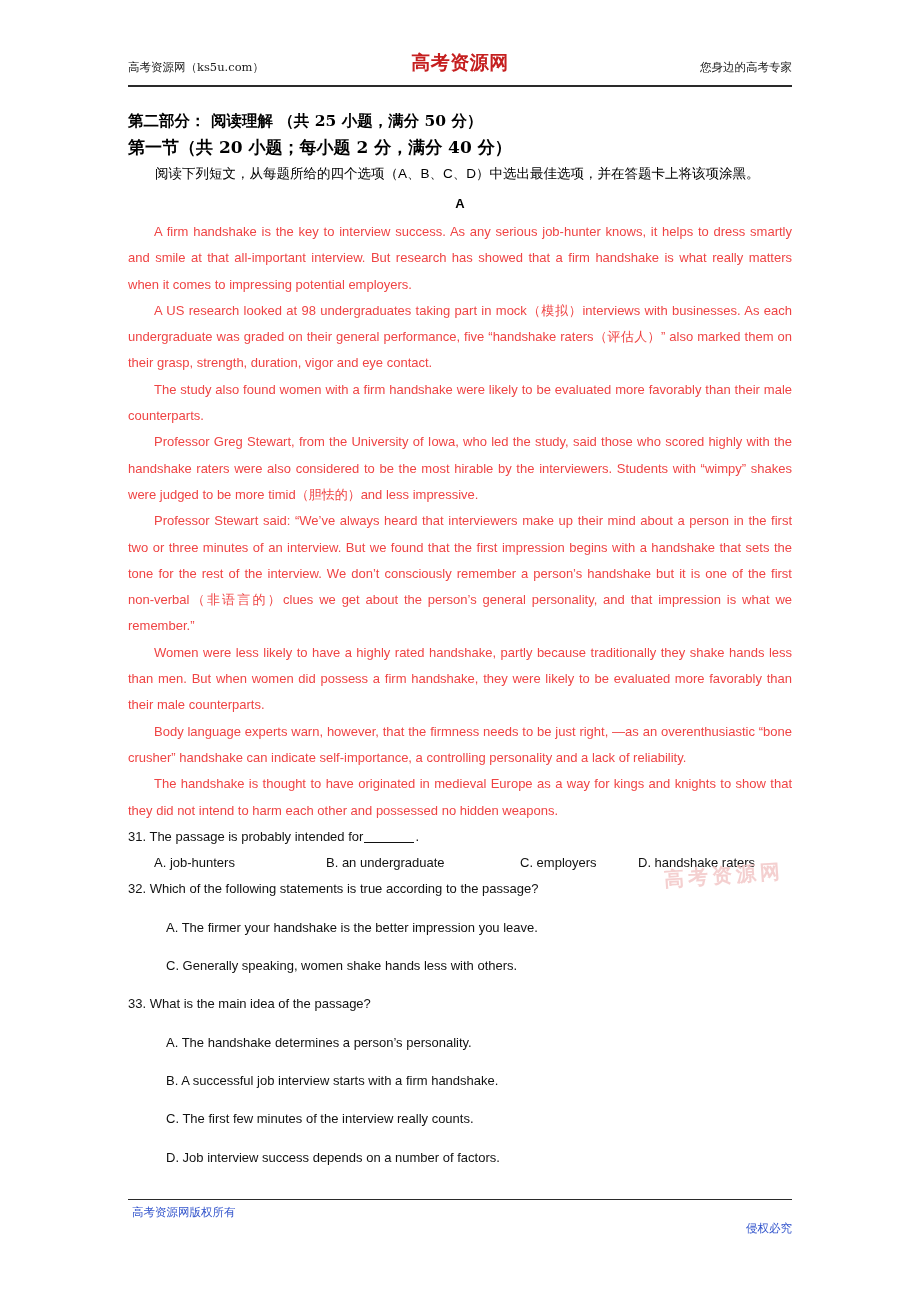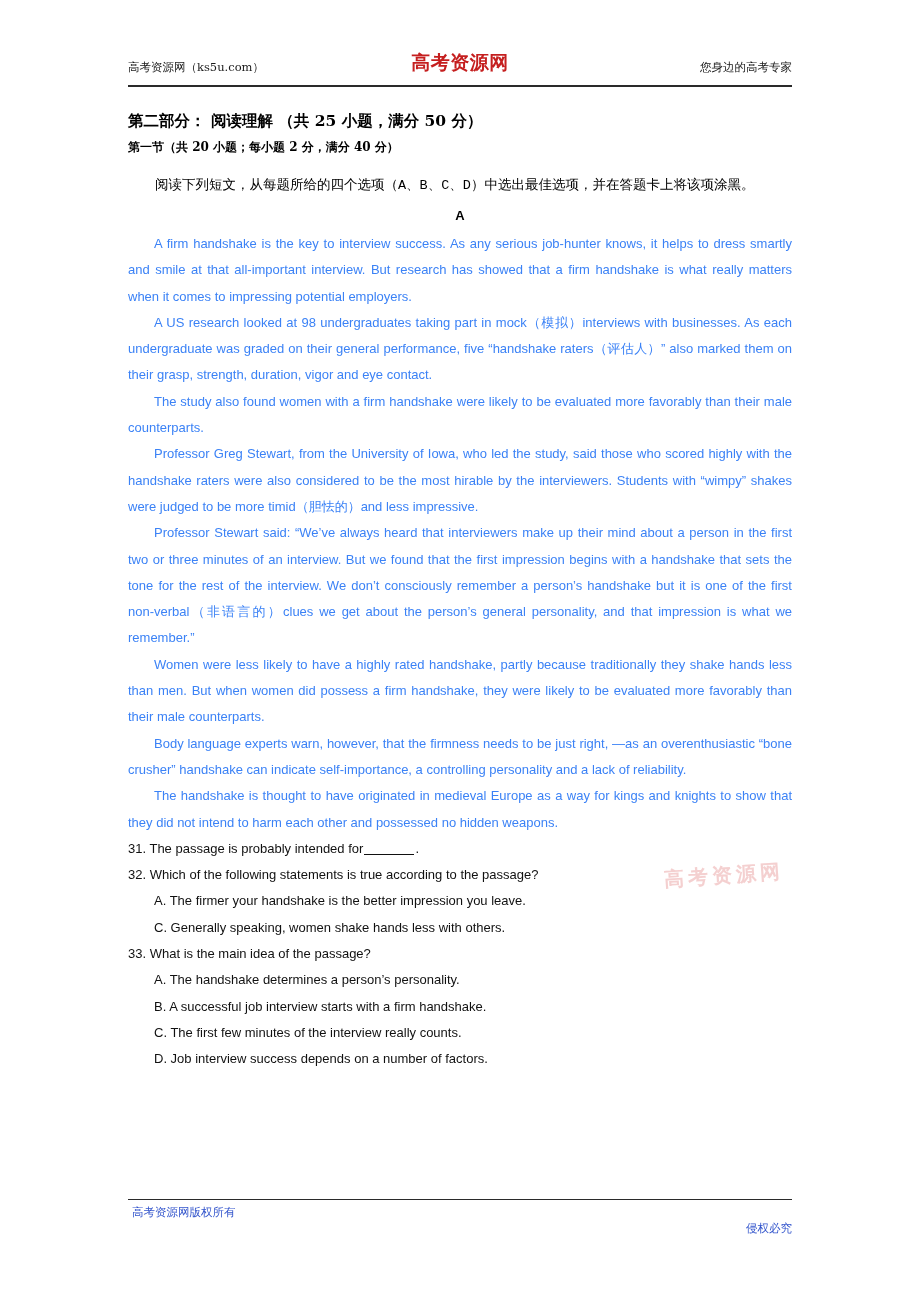--- a/index.html
+++ b/index.html
@@ -118,29 +118,29 @@
     font-family: "DejaVu Serif", "Liberation Serif", serif;
     font-size: 15.5px;
     font-weight: bold;
     color: #000;
     line-height: 26px;
     margin: 0 0 1px 0;
     white-space: nowrap;
   }
   .sub-title {
     font-family: "DejaVu Serif", "Liberation Serif", serif;
-    font-size: 12px;
+    font-size: 17px;
     font-weight: bold;
     color: #000;
     line-height: 24px;
-    margin: 0 0 13px 0;
+    margin: 0 0 1px 0;
     white-space: nowrap;
   }
   .instruction {
-    font-family: Liberation Mono, monospace;
+    font-family: Liberation Sans, sans-serif;
     font-size: 13.5px;
     color: #000;
     line-height: 27px;
     text-align: justify;
     text-justify: inter-character;
     margin: 0;
     text-indent: 27px;
   }
 
   .passage-label {
@@ -151,21 +151,21 @@
     margin: 2px 0 0 0;
   }
 
   .para {
     font-size: 13px;
     line-height: 26.3px;
     text-align: justify;
     text-align-last: left;
     margin: 0;
     text-indent: 26px;
-    color: #3b82f6;
+    color: #ef4444;
     -webkit-hyphens: none;
     hyphens: none;
   }
 
   .q-stem {
     font-size: 13px;
     line-height: 26.3px;
     margin: 0;
     color: #111;
     white-space: nowrap;
@@ -173,21 +173,21 @@
   .blank {
     display: inline-block;
     width: 50px;
     border-bottom: 1.3px solid #111;
     vertical-align: -2px;
     margin: 0 1px;
   }
   .q-opt {
     font-size: 13px;
     line-height: 26.3px;
-    margin: 0;
+    margin: 12px;
     padding-left: 26px;
     color: #111;
     white-space: nowrap;
   }
   .opt-row {
     font-size: 13px;
     line-height: 26.3px;
     margin: 0;
     padding-left: 26px;
     position: relative;
@@ -243,20 +243,26 @@
     <p class="para">A firm handshake is the key to interview success. As any serious job-hunter knows, it helps to dress smartly and smile at that all-important interview. But research has showed that a firm handshake is what really matters when it comes to impressing potential employers.</p>
     <p class="para">A US research looked at 98 undergraduates taking part in mock（模拟）interviews with businesses. As each undergraduate was graded on their general performance, five “handshake raters（评估人）” also marked them on their grasp, strength, duration, vigor and eye contact.</p>
     <p class="para">The study also found women with a firm handshake were likely to be evaluated more favorably than their male counterparts.</p>
     <p class="para">Professor Greg Stewart, from the University of Iowa, who led the study, said those who scored highly with the handshake raters were also considered to be the most hirable by the interviewers. Students with “wimpy” shakes were judged to be more timid（胆怯的）and less impressive.</p>
     <p class="para">Professor Stewart said: “We’ve always heard that interviewers make up their mind about a person in the first two or three minutes of an interview. But we found that the first impression begins with a handshake that sets the tone for the rest of the interview. We don’t consciously remember a person’s handshake but it is one of the first non-verbal（非语言的）clues we get about the person’s general personality, and that impression is what we remember.”</p>
     <p class="para">Women were less likely to have a highly rated handshake, partly because traditionally they shake hands less than men. But when women did possess a firm handshake, they were likely to be evaluated more favorably than their male counterparts.</p>
     <p class="para">Body language experts warn, however, that the firmness needs to be just right, —as an overenthusiastic “bone crusher” handshake can indicate self-importance, a controlling personality and a lack of reliability.</p>
     <p class="para">The handshake is thought to have originated in medieval Europe as a way for kings and knights to show that they did not intend to harm each other and possessed no hidden weapons.</p>
 
     <div class="q-stem"><span>31. The passage is probably intended for</span><span class="blank"></span><span>.</span></div>
+    <div class="opt-row">
+      <span class="opt-a">A. job-hunters</span>
+      <span class="opt-b">B. an undergraduate</span>
+      <span class="opt-c">C. employers</span>
+      <span class="opt-d">D. handshake raters</span>
+    </div>
 
     <div class="q-stem">32. Which of the following statements is true according to the passage?</div>
     <div class="q-opt">A. The firmer your handshake is the better impression you leave.</div>
     <div class="q-opt">C. Generally speaking, women shake hands less with others.</div>
 
     <div class="q-stem" style="margin-top:0;">33. What is the main idea of the passage?</div>
     <div class="q-opt">A. The handshake determines a person’s personality.</div>
     <div class="q-opt">B. A successful job interview starts with a firm handshake.</div>
     <div class="q-opt">C. The first few minutes of the interview really counts.</div>
     <div class="q-opt">D. Job interview success depends on a number of factors.</div>

